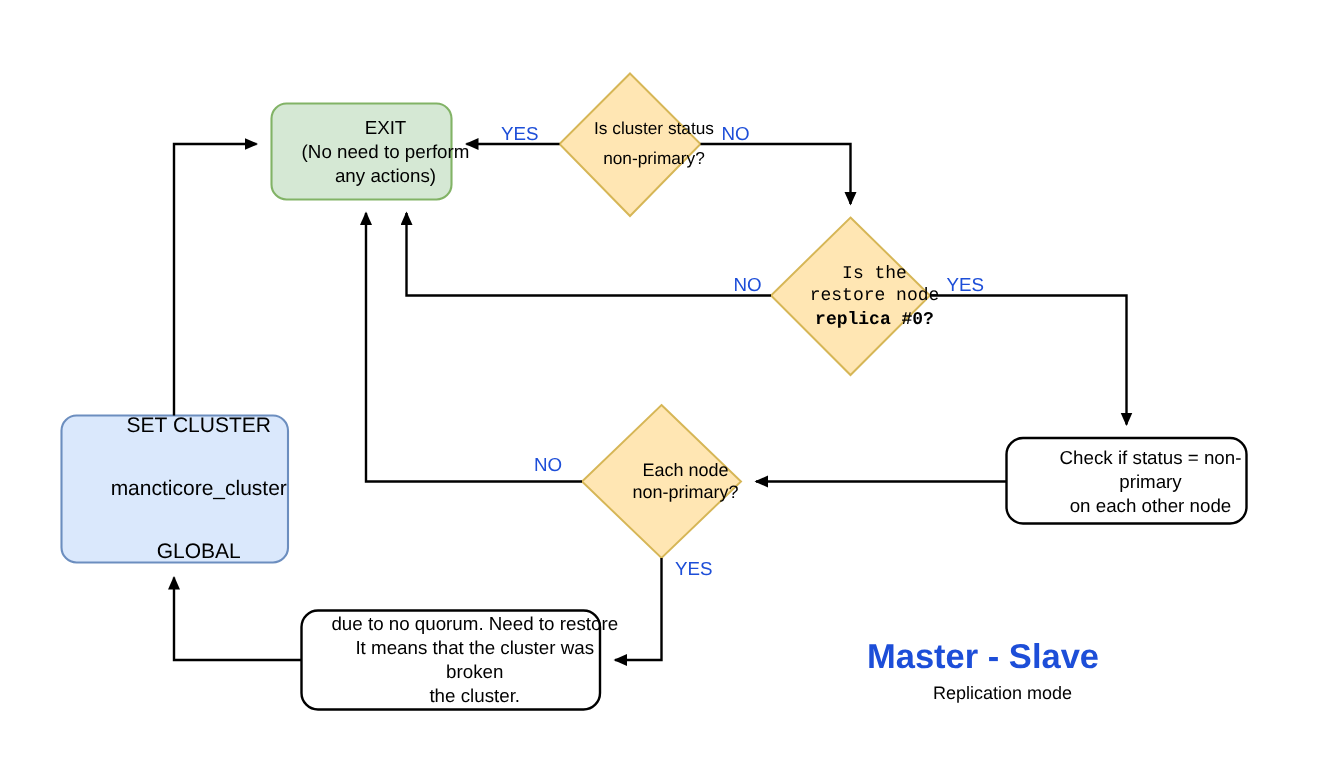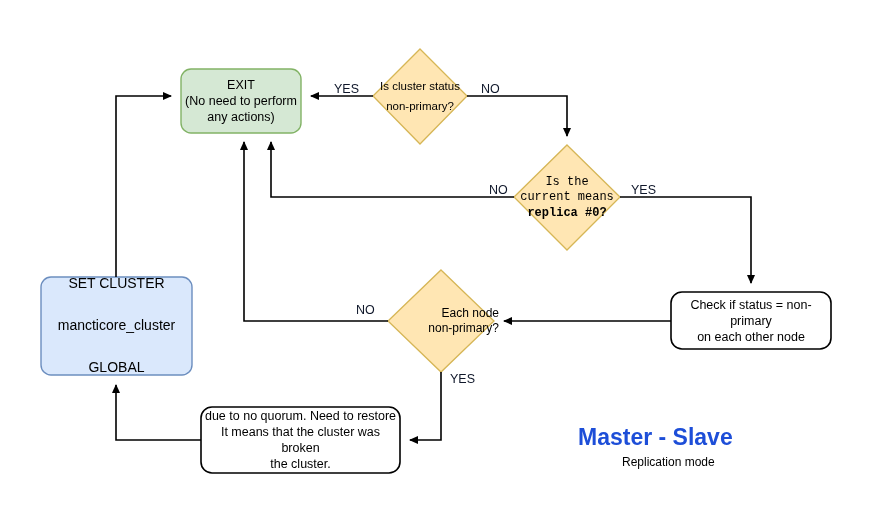--- a/index.html
+++ b/index.html
@@ -27,25 +27,26 @@
   .node-label {
     position: absolute;
     display: flex;
     flex-direction: column;
     align-items: center;
     justify-content: center;
     text-align: center;
     pointer-events: none;
     color: #000000;
     line-height: 1.28;
+    padding-left: 16px;
   }
   .edge-label {
     position: absolute;
     font-size: 12.5px;
-    color: #0f172a;
+    color: #1d4ed8;
     white-space: nowrap;
     text-align: center;
   }
   .lbl-line { display: block; }
   .bold-line { font-weight: bold; }
   .exit-box-label { font-size: 12.5px; }
   .diamond-label { font-size: 11.5px; }
   .diamond-label-lg { font-size: 12px; }
   .proc-label { font-size: 12.5px; }
   .set-cluster-label { font-size: 14px; }
@@ -114,25 +115,25 @@
     <span class="lbl-line">any actions)</span>
   </div>
 
   <div class="node-label diamond-label" style="left:373px; top:70px; width:94px; height:52px; line-height:1.75;">
     <span class="lbl-line">Is cluster status</span>
     <span class="lbl-line">non-primary?</span>
   </div>
 
   <div class="node-label diamond-label-lg" style="left:514px; top:170px; width:106px; height:56px;font-family:Liberation Mono, monospace;">
     <span class="lbl-line">Is the</span>
-    <span class="lbl-line">current means</span>
+    <span class="lbl-line">restore node</span>
     <span class="lbl-line bold-line">replica #0?</span>
   </div>
 
-  <div class="node-label diamond-label-lg" style="left:383px; top:298px; width:116px; height:46px;align-items:flex-end;">
+  <div class="node-label diamond-label-lg" style="left:383px; top:298px; width:116px; height:46px;">
     <span class="lbl-line">Each node</span>
     <span class="lbl-line">non-primary?</span>
   </div>
 
   <div class="node-label proc-label" style="left:671px; top:292px; width:160px; height:57px;">
     <span class="lbl-line">Check if status = non-primary</span>
     <span class="lbl-line">on each other node</span>
   </div>
 
   <div class="node-label proc-label" style="left:201px; top:407px; width:199px; height:66px;">

